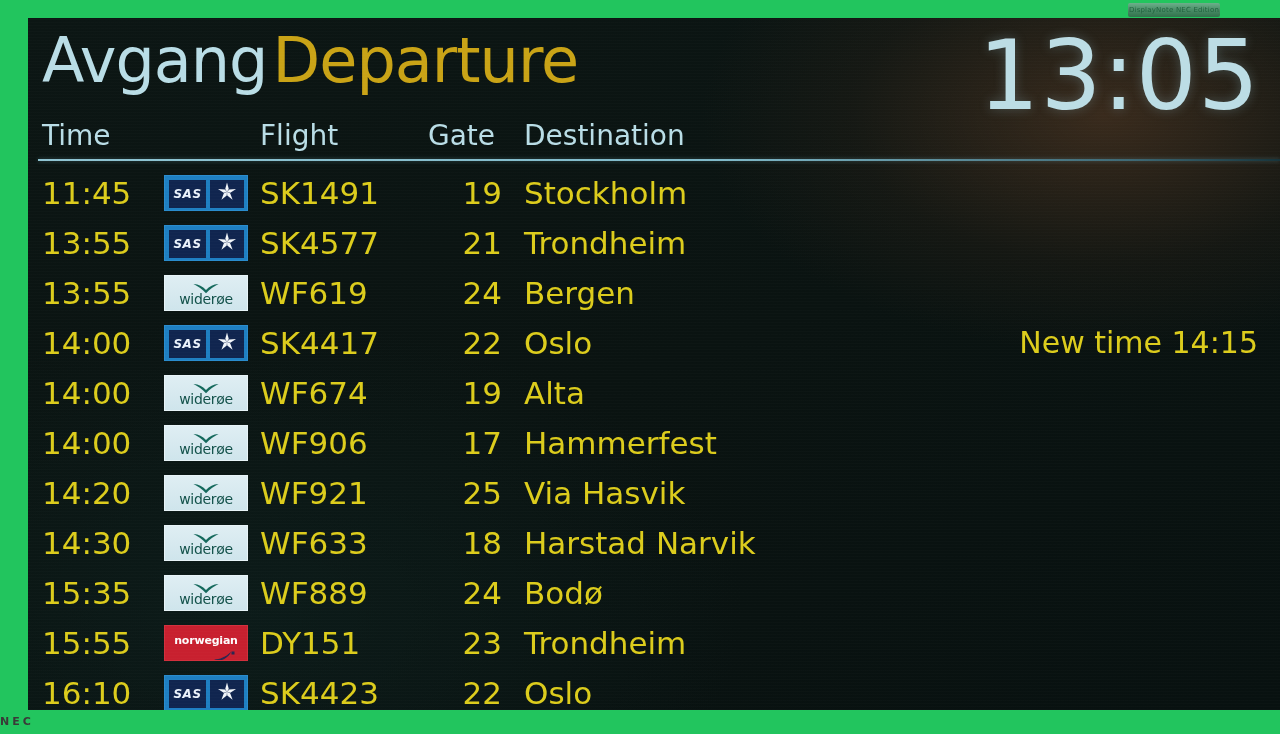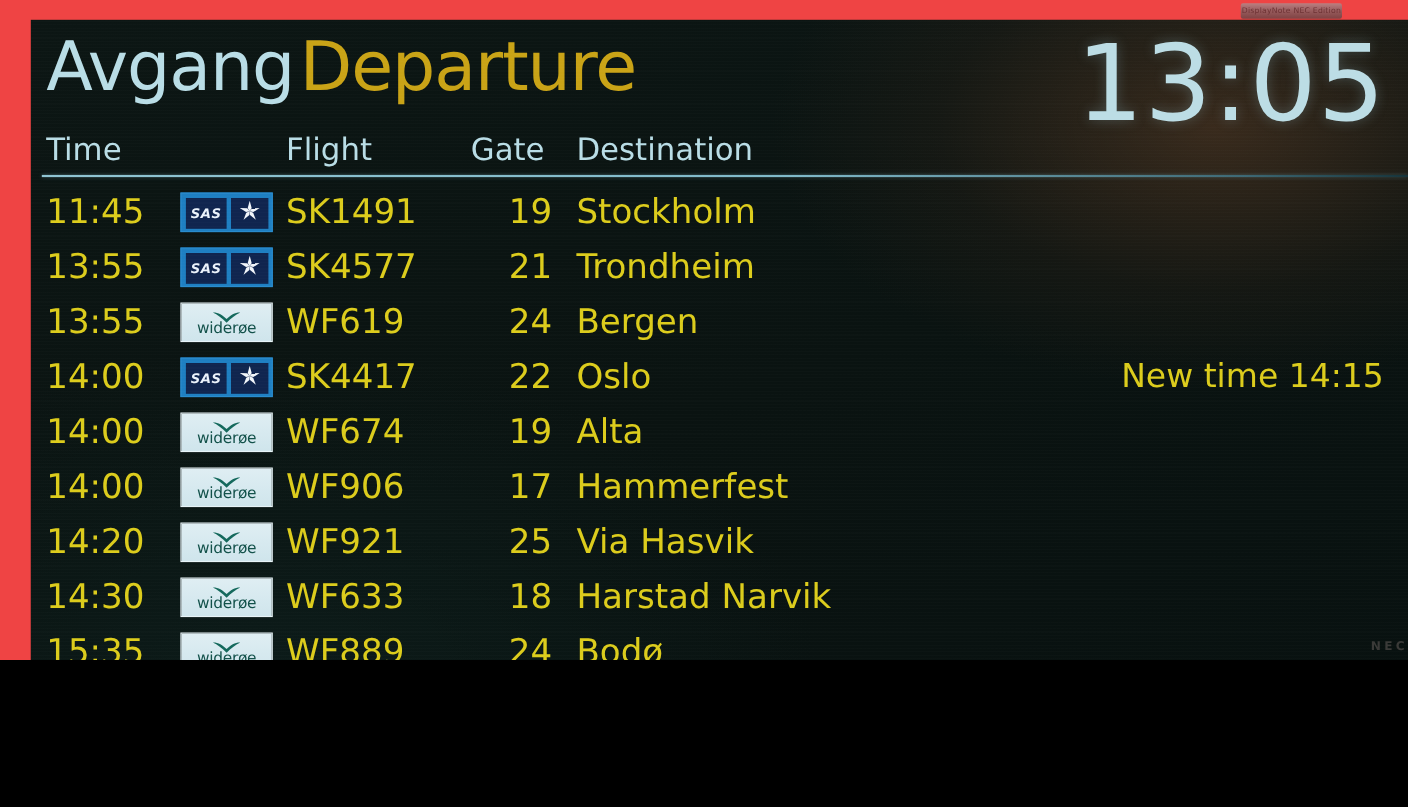--- a/index.html
+++ b/index.html
@@ -3,36 +3,36 @@
 <meta charset="utf-8">
 <style>
   html,body{margin:0;padding:0;background:#000;}
   body{
     width:1280px;height:734px;overflow:hidden;
     font-family:"DejaVu Sans","Liberation Sans",sans-serif;
   }
 
   
   #monitor{
-    position:relative;width:1280px;height:600px;
-    background:#ef4444;
+    position:relative;width:1280px;height:734px;
+    background:#22c55e;
     overflow:hidden;
   }
   
   #sticker{
     position:absolute;top:3px;left:1128px;width:92px;height:14px;
     background:linear-gradient(180deg,#9aa3a6 0%,#5e6668 55%,#3c4244 100%);
     border-radius:2px;opacity:.62;
     font-size:7px;color:#20282b;line-height:14px;text-align:center;
     letter-spacing:.2px;white-space:nowrap;overflow:hidden;
     font-family:"DejaVu Sans","Liberation Sans",sans-serif;
   }
   #nec-logo{
     position:absolute;left:0;right:0;bottom:6px;
-    text-align:right;font-size:11px;letter-spacing:3px;
+    text-align:left;font-size:11px;letter-spacing:3px;
     color:#3a3a38;font-weight:bold;
     font-family:"DejaVu Sans","Liberation Sans",sans-serif;
   }
 
   
   #screen{
     position:absolute;left:28px;top:18px;width:1252px;height:692px;
     background:
       radial-gradient(ellipse 560px 330px at 86% 14%, rgba(96,62,38,.55) 0%, rgba(60,40,26,.22) 45%, rgba(0,0,0,0) 72%),
       radial-gradient(ellipse 700px 420px at 18% 86%, rgba(14,34,32,.55) 0%, rgba(0,0,0,0) 70%),

